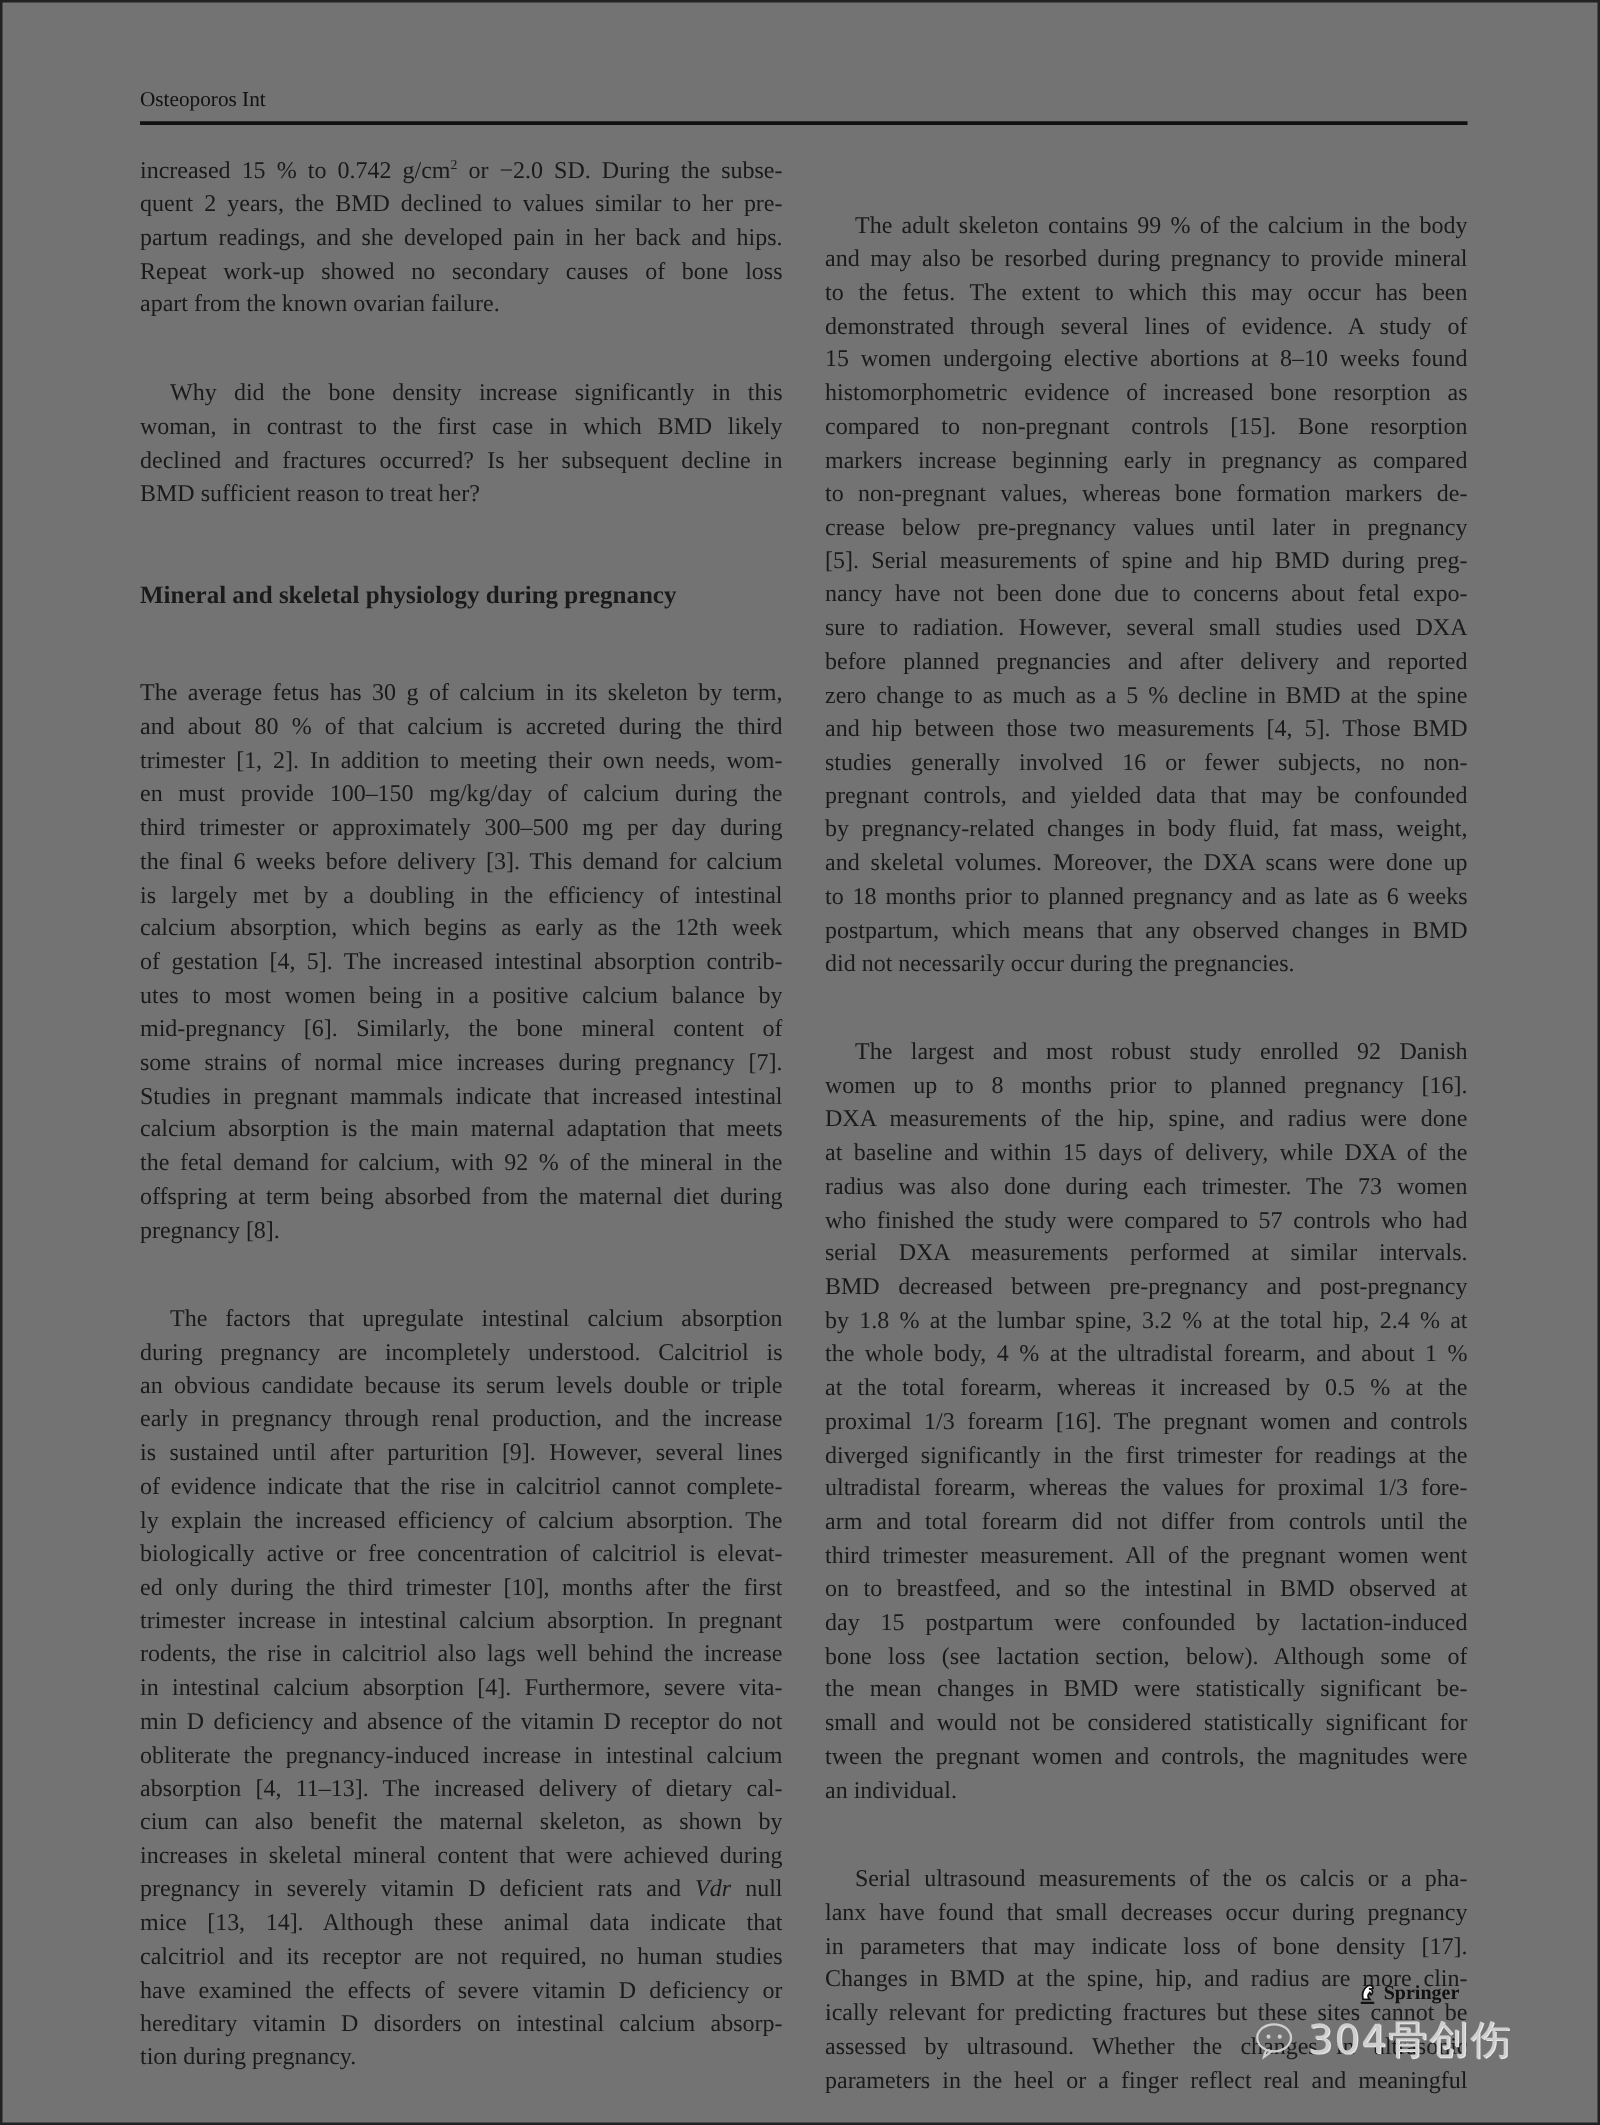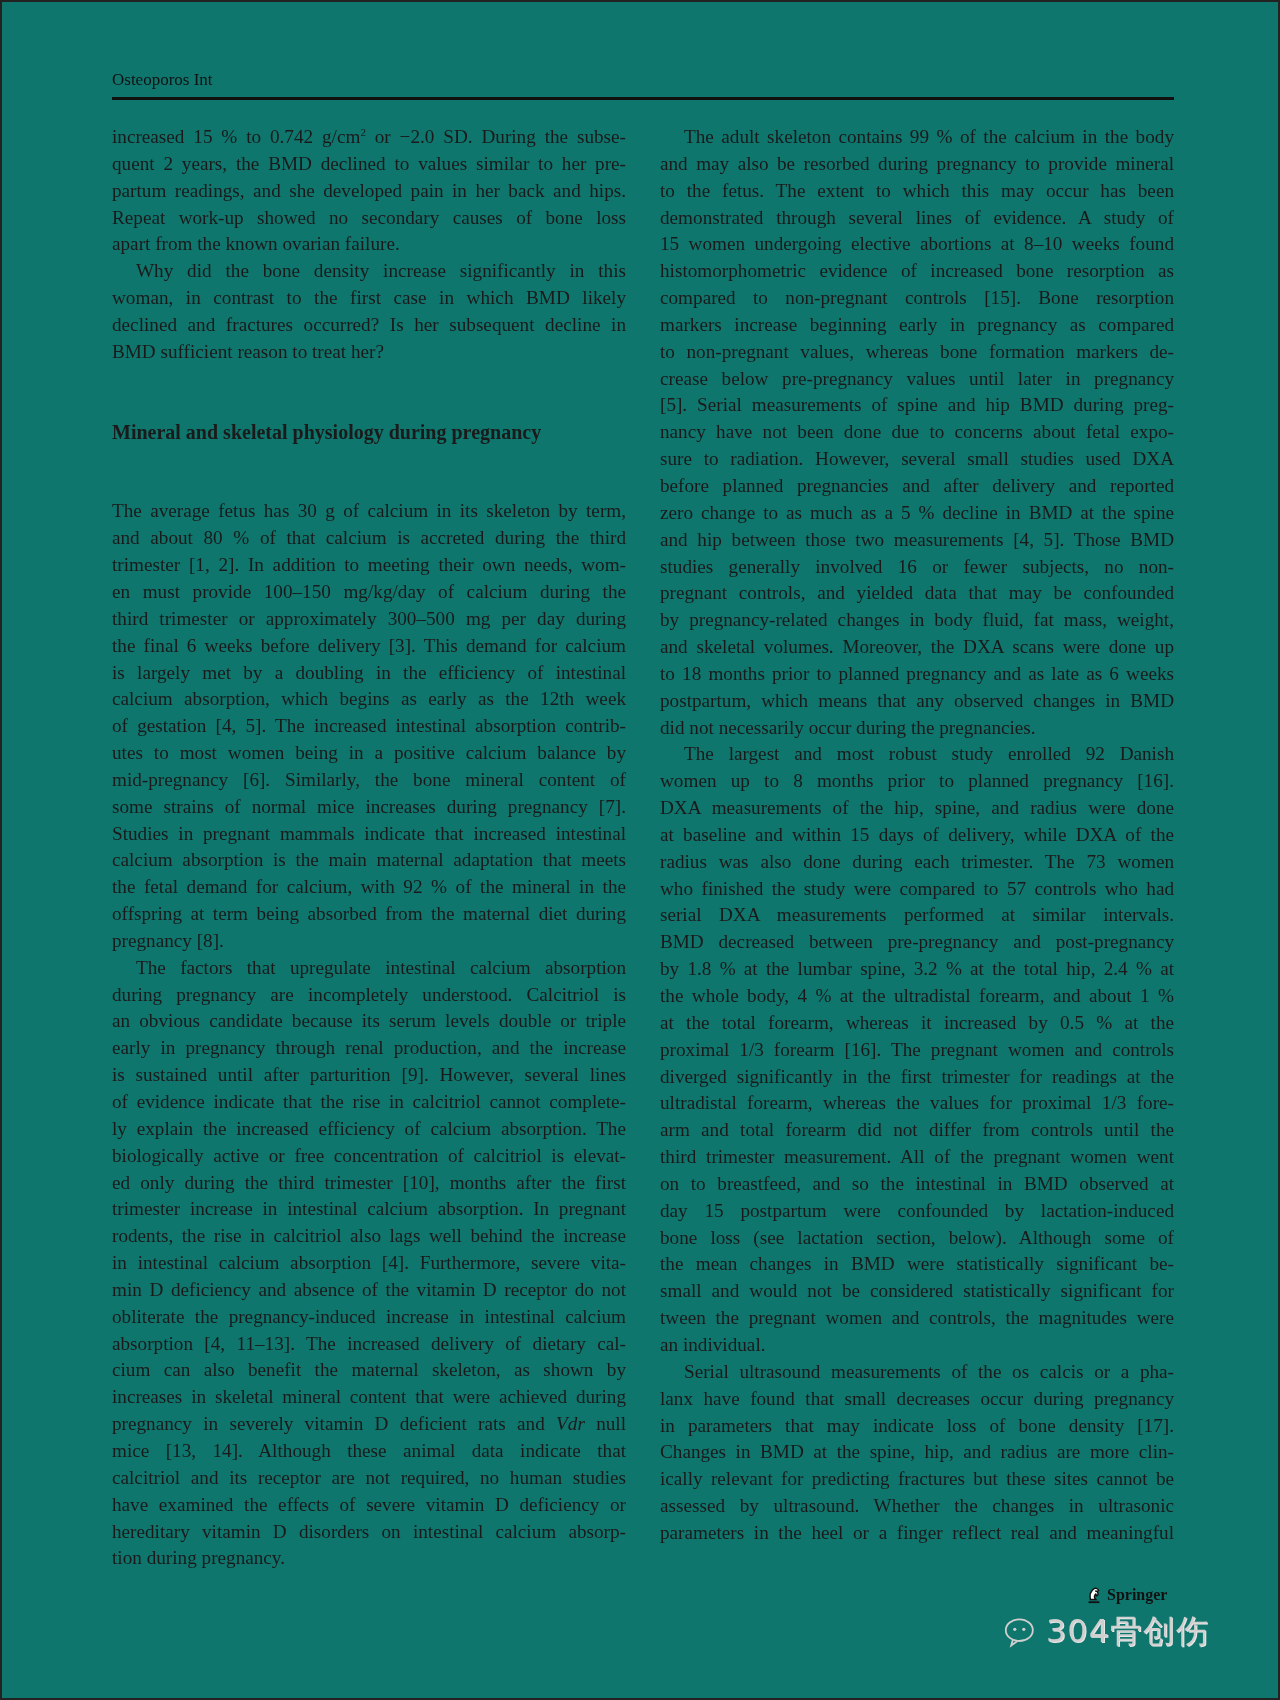--- a/index.html
+++ b/index.html
@@ -1,25 +1,25 @@
 <!DOCTYPE html>
 <html><head>
 <meta charset="utf-8">
 <style>
   html, body { margin: 0; padding: 0; }
   body { width: 1280px; height: 1700px; background: #ffffff; position: relative; overflow: hidden; }
-  .frame { position: absolute; left: 0; top: 0; width: 1276px; height: 1696px; border: 2px solid #222; background: #0f766e; }
+  .frame { position: absolute; left: 0; top: 0; width: 1276px; height: 1696px; border: 2px solid #222; background: #737373; }
   .running-head { position: absolute; left: 110px; top: 68px; font-family: "Liberation Serif", serif; font-size: 17px; color: #111; }
   .rule { position: absolute; left: 110px; top: 95px; width: 1062px; height: 3px; background: #111; }
   .col { position: absolute; top: 122px; width: 514px; font-family: "Liberation Serif", serif; font-size: 19.2px; color: #1a1a1a; }
   .col.left { left: 110px; }
   .col.right { left: 658px; }
   .ln { height: 26.85px; line-height: 26.85px; white-space: nowrap; text-align: justify; text-align-last: justify; overflow: hidden; }
   .ln.end { text-align-last: left; }
-  .ln.ind { text-indent: 24px; }
+  .ln.ind { text-indent: 24px; margin-top: 44px; }
   .gap { height: 53px; }
   .gap2 { height: 53px; }
   .heading { height: 26.85px; line-height: 26.85px; font-weight: bold; font-size: 20px; white-space: nowrap; }
   sup { font-size: 11px; line-height: 0; vertical-align: 7px; }
   i { font-style: italic; }
   .springer { position: absolute; left: 1083px; top: 1584px; font-family: "Liberation Serif", serif; font-weight: bold; font-size: 16px; color: #111; display: flex; align-items: center; gap: 4px; }
   .springer svg { width: 18px; height: 18px; }
   .watermark { position: absolute; left: 1002px; top: 1608px; display: flex; align-items: center; gap: 6px; color: #cfcfcf; font-family: "DejaVu Sans", sans-serif; font-size: 32px; letter-spacing: 1px; text-shadow: 1px 1px 0 #e8e8e8; }
   .watermark svg { width: 36px; height: 36px; }
 </style>

